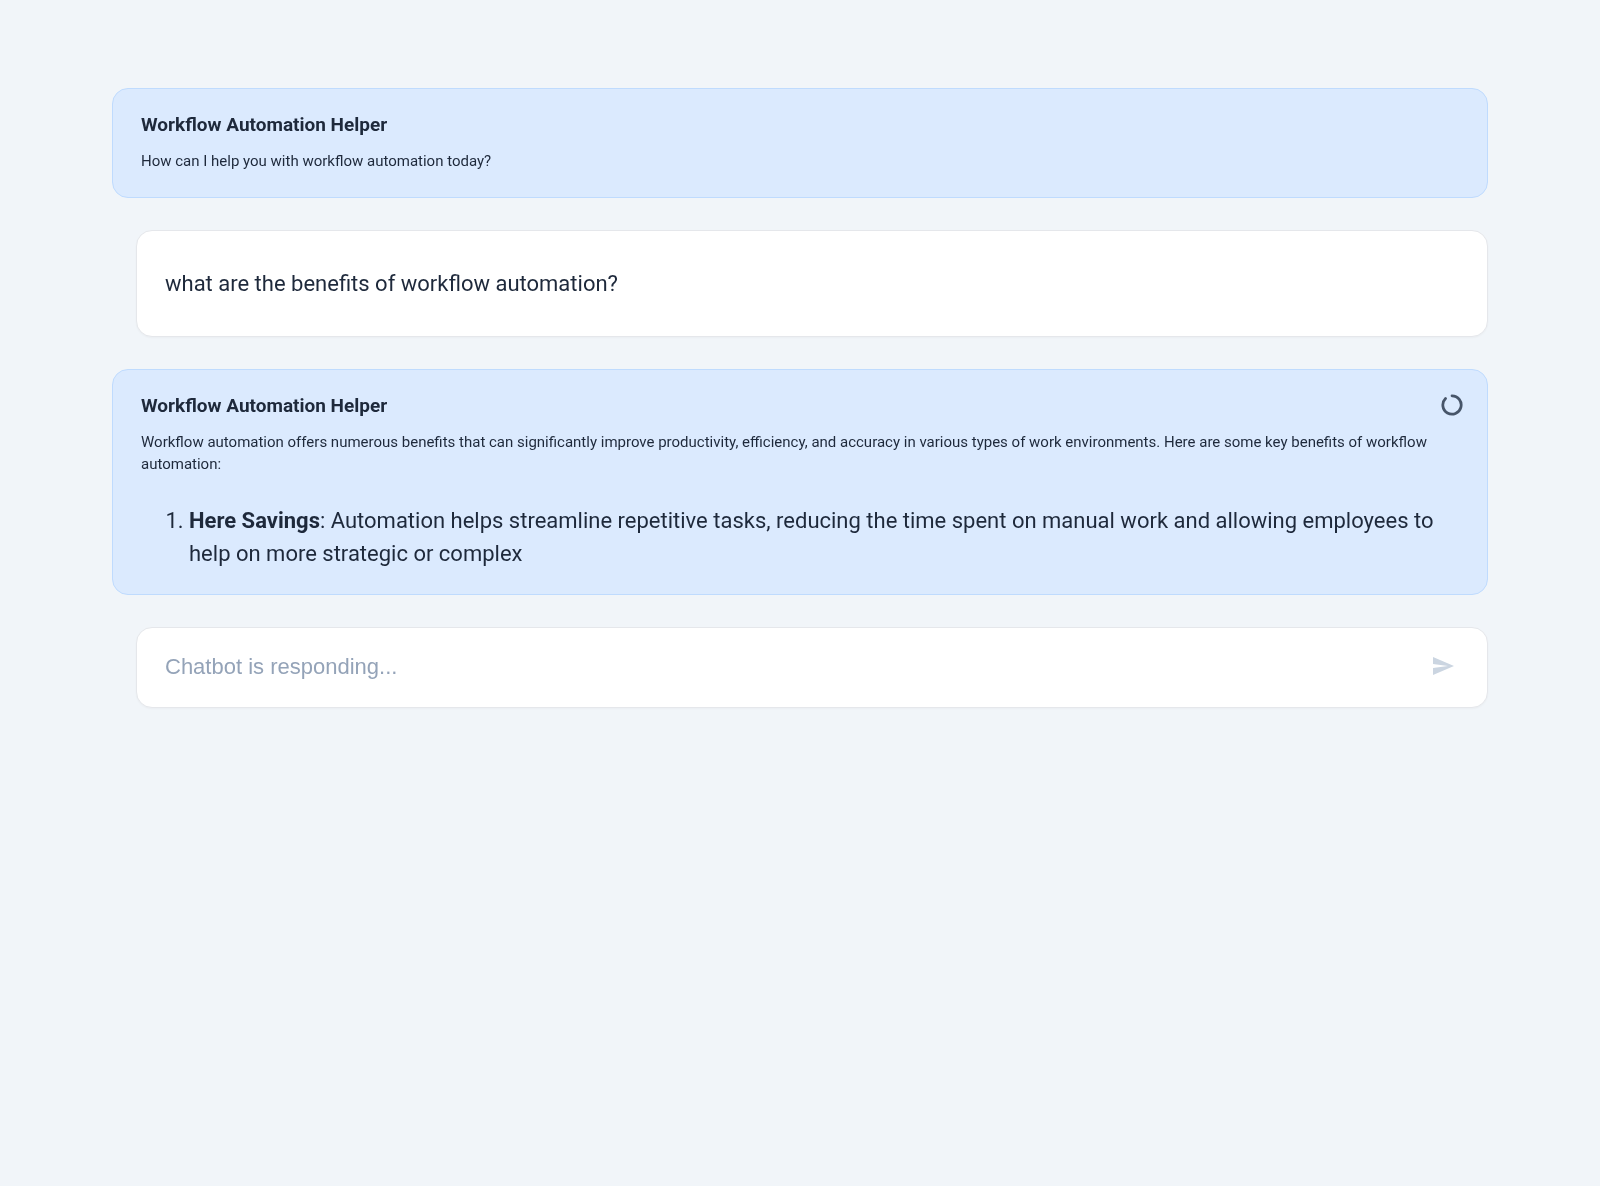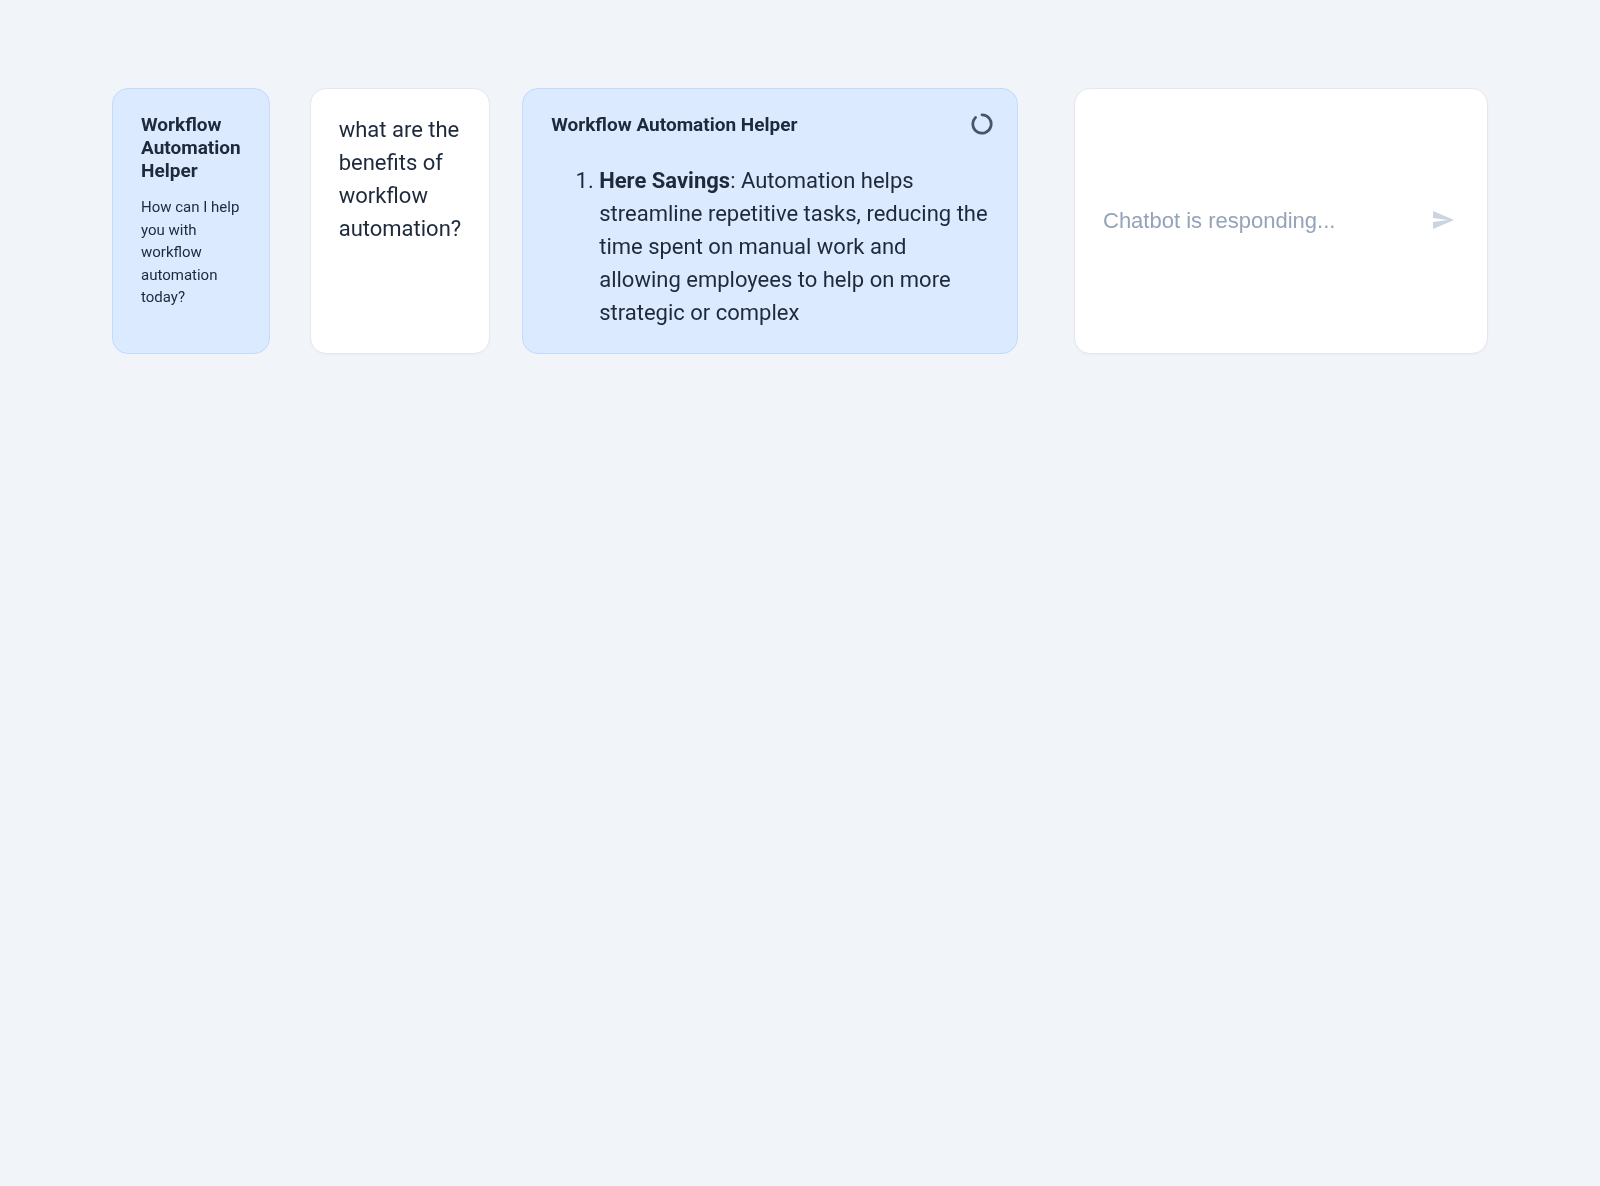--- a/index.html
+++ b/index.html
@@ -9,36 +9,36 @@
     }
     body {
       background-color: #f1f5f9;
       font-family: -apple-system, BlinkMacSystemFont, "Segoe UI", Roboto, Helvetica, Arial, sans-serif;
       width: 1600px;
       height: 1186px;
       padding: 88px 112px;
     }
     .chat-container {
       display: flex;
-      flex-direction: row;
+      flex-direction: column;
       gap: 32px;
     }
     .message-bot {
       background-color: #dbeafe;
       border: 1px solid #bfdbfe;
       border-radius: 16px;
       padding: 24px 28px;
       position: relative;
     }
     .message-user {
       background-color: #ffffff;
       border: 1px solid #e5e7eb;
       border-radius: 16px;
-      padding: 24px 28px;
-      margin-left: 8px;
+      padding: 36px 28px;
+      margin-left: 24px;
       box-shadow: 0 1px 2px rgba(0,0,0,0.03);
     }
     .bot-name {
       font-weight: 700;
       font-size: 19px;
       color: #1e293b;
       margin-bottom: 14px;
     }
     .message-text {
       font-size: 15px;
@@ -128,20 +128,21 @@
     <div class="user-text">what are the benefits of workflow automation?</div>
   </div>
 
   <div class="message-bot">
     <span class="loading-icon">
       <svg viewBox="0 0 24 24" fill="none" stroke="currentColor" stroke-width="3" stroke-linecap="round">
         <path d="M12 2 A10 10 0 1 1 4.93 4.93"></path>
       </svg>
     </span>
     <div class="bot-name">Workflow Automation Helper</div>
+    <div class="message-text">Workflow automation offers numerous benefits that can significantly improve productivity, efficiency, and accuracy in various types of work environments. Here are some key benefits of workflow automation:</div>
     <ol class="response-list">
       <li>
         <span class="list-item-title">Here Savings</span><span>: Automation helps streamline repetitive tasks, reducing the time spent on manual work and allowing employees to help on more strategic or complex</span>
       </li>
     </ol>
   </div>
 
   <div class="input-bar">
     <input type="text" class="input-field" disabled="" placeholder="Chatbot is responding..." style="">
     <button class="send-button">

